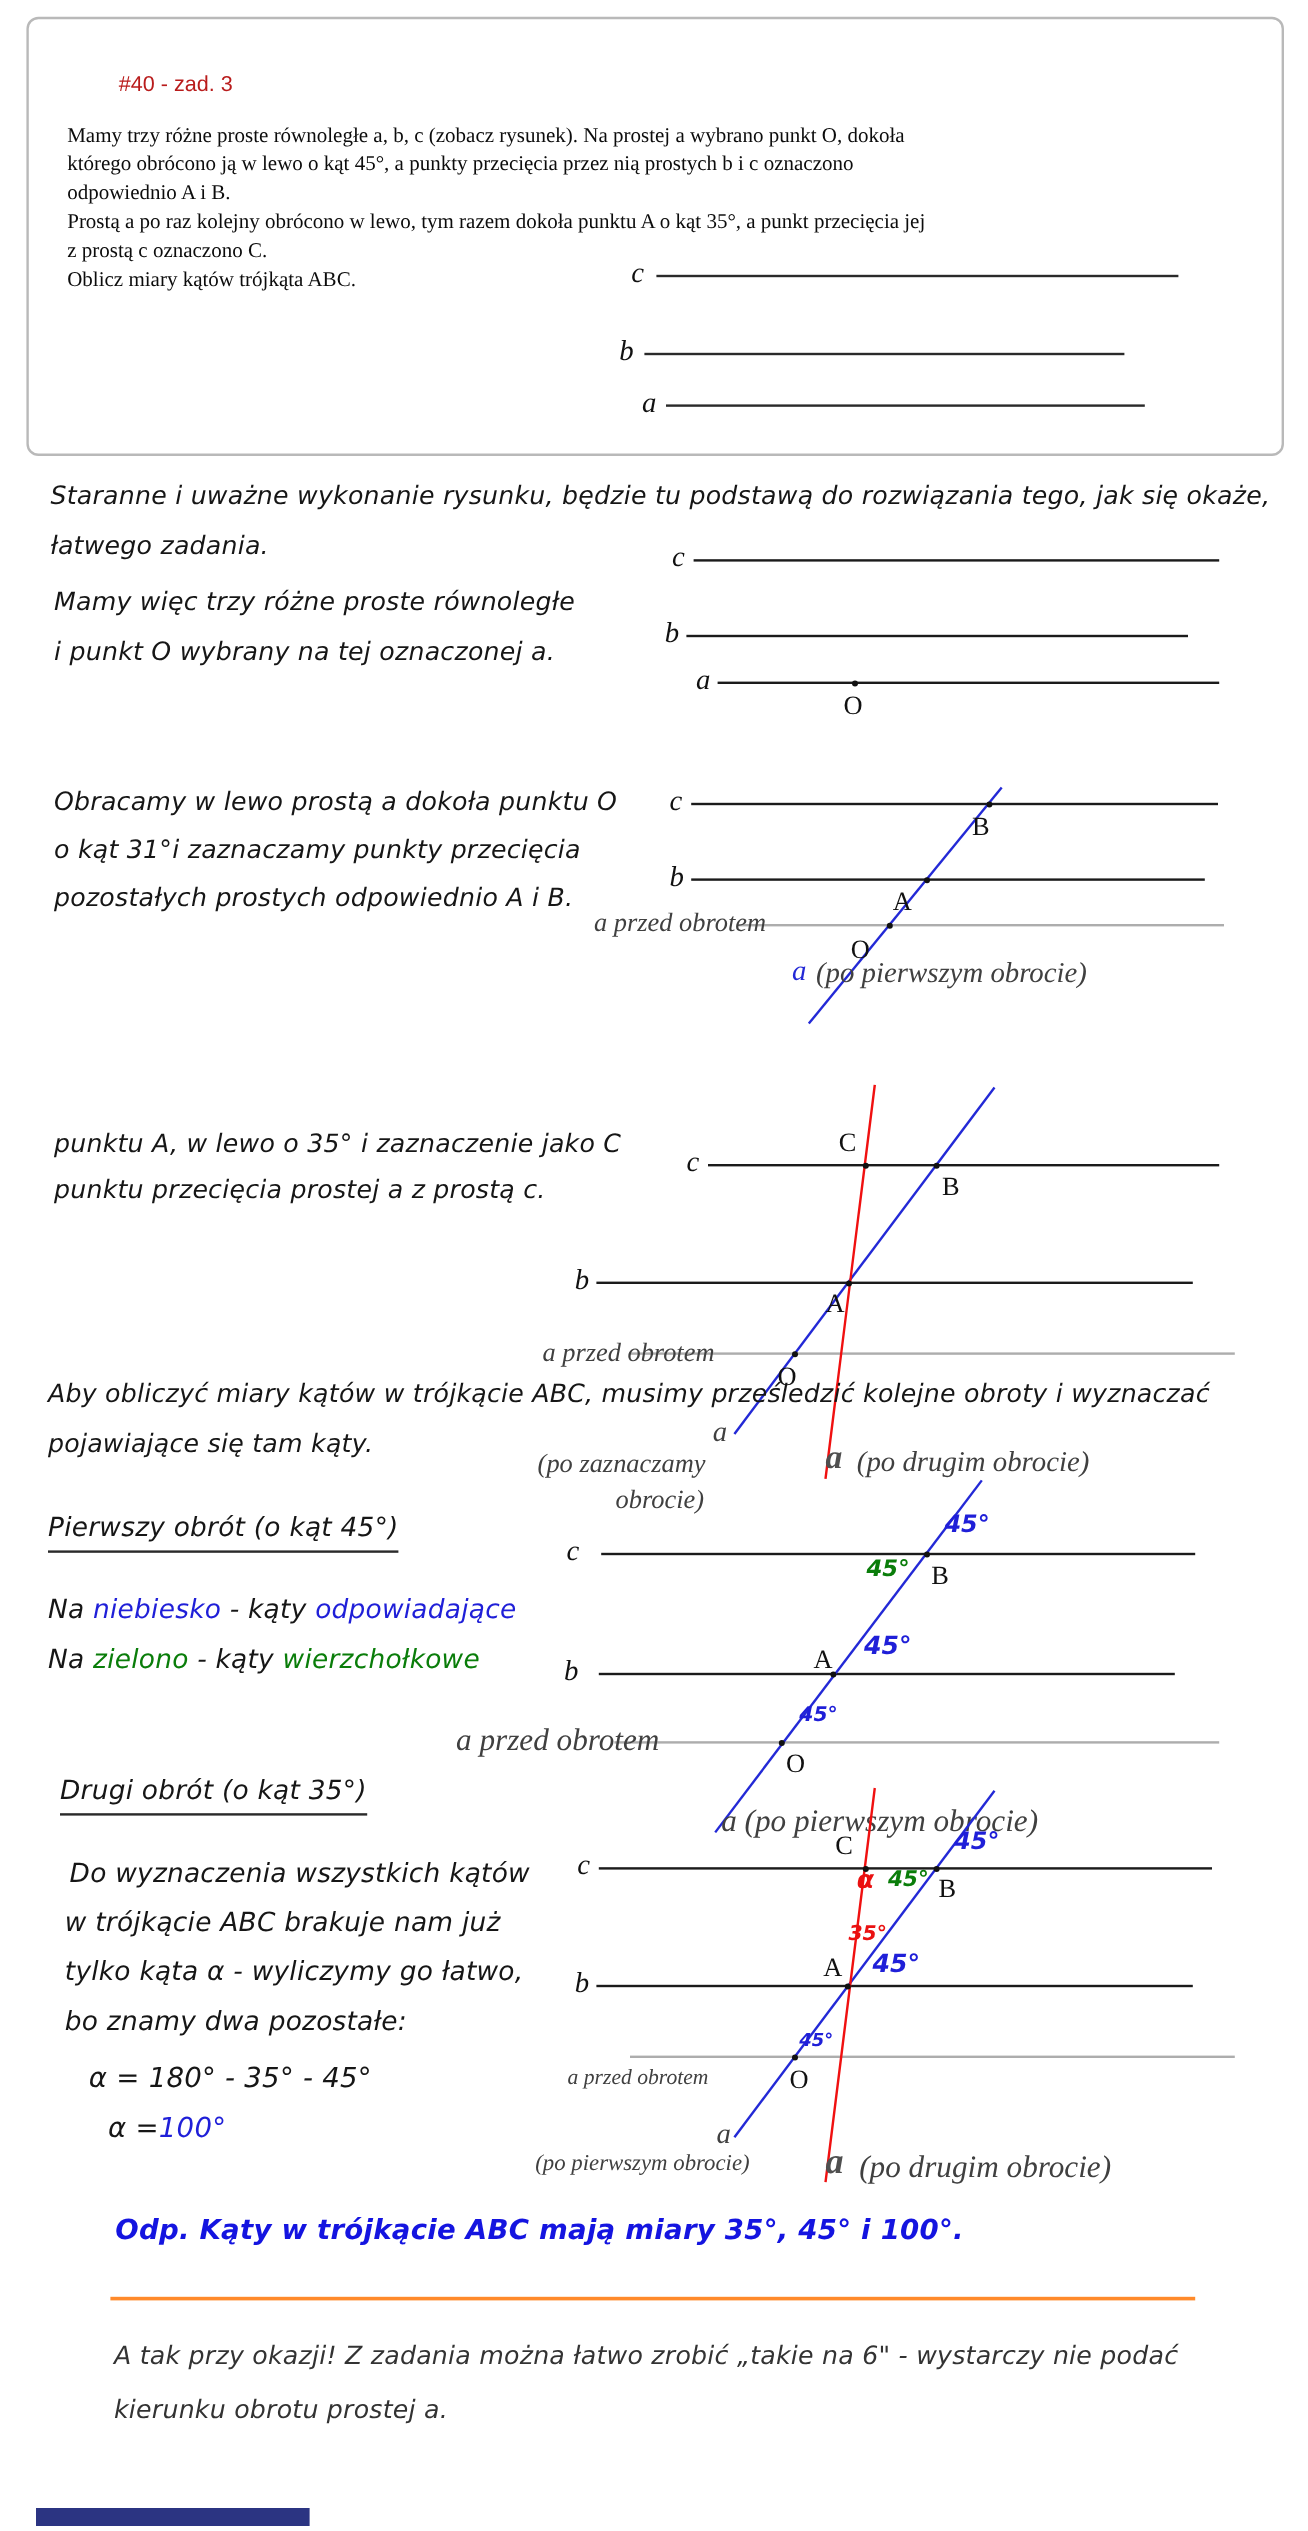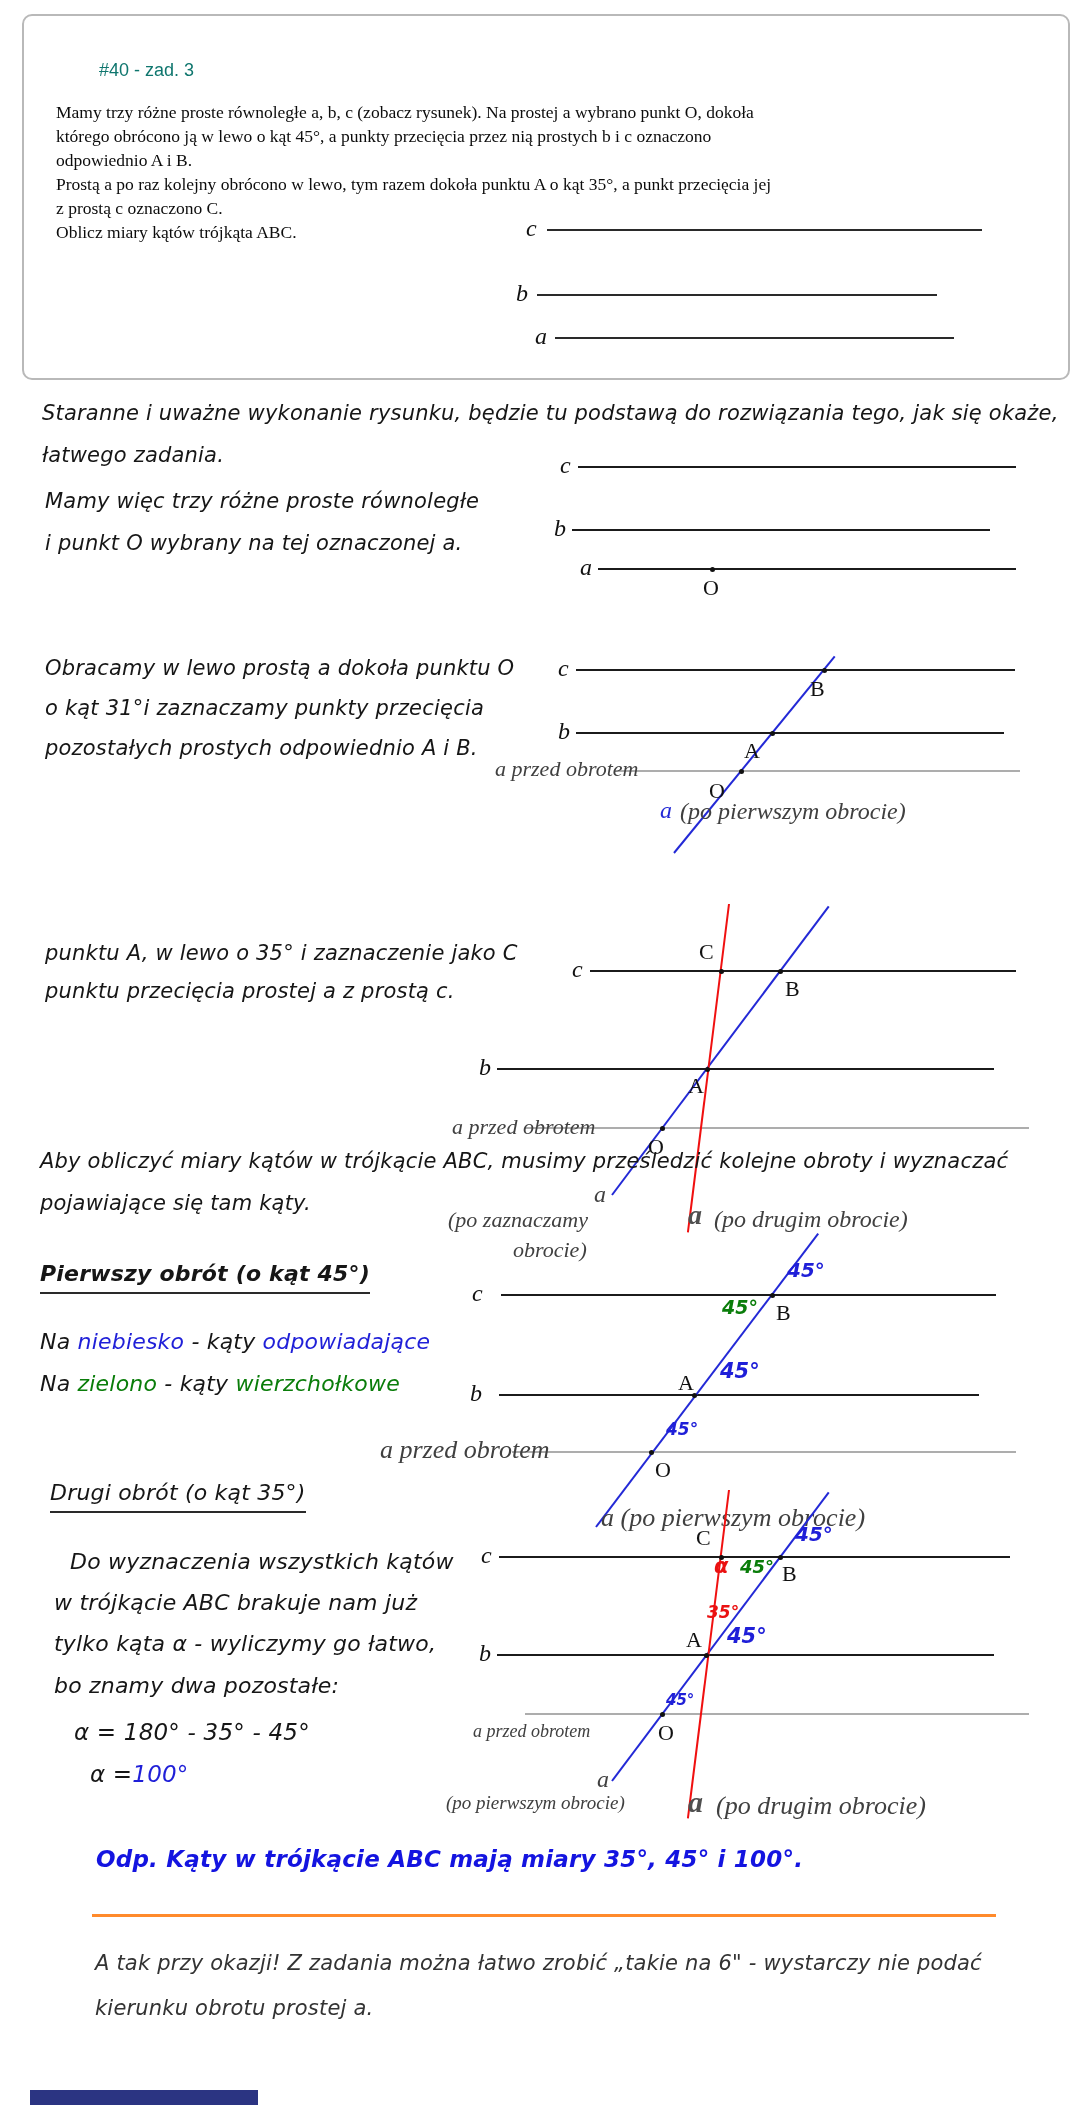--- a/index.html
+++ b/index.html
@@ -25,21 +25,21 @@
   .hand{position:absolute;font-family:"DejaVu Sans",sans-serif;font-style:italic;font-size:21px;
         color:#161616;letter-spacing:.2px;line-height:1.25;white-space:nowrap;}
   .hand .b{color:#1f1fd8;}
   .hand .g{color:#0a7d0a;}
   .heading{border-bottom:2px solid #2a2a2a;padding-bottom:4px;font-size:22px;}
   
   .angle{position:absolute;font-family:"DejaVu Sans",sans-serif;font-style:italic;font-weight:600;line-height:1;white-space:nowrap;}
   .ab{color:#1f1fd8;} .ag{color:#0a7d0a;} .ar{color:#ea1111;}
   
   .pbox{position:absolute;left:22px;top:14px;width:1044px;height:362px;border:2px solid #b9b9b9;border-radius:10px;background:#fff;}
-  .pbox-title{position:absolute;left:75px;top:44px;font-family:"Liberation Sans",sans-serif;font-size:18px;color:#0f766e;}
+  .pbox-title{position:absolute;left:75px;top:44px;font-family:"Liberation Sans",sans-serif;font-size:18px;color:#b91c1c;}
   .pbox-text{position:absolute;left:32px;top:84px;width:1010px;font-size:17.5px;line-height:24px;color:#0c0c0c;}
   .answer{position:absolute;left:96px;top:1846px;font-family:"DejaVu Sans",sans-serif;font-style:italic;
           font-size:23px;color:#1414e0;font-weight:600;letter-spacing:.2px;white-space:nowrap;}
   .orange-rule{position:absolute;left:92px;top:1914px;width:904px;height:3px;background:#ff8a2b;}
   .footer-line{color:#333;}
   .navy-bar{position:absolute;left:30px;top:2090px;width:228px;height:15px;background:#2b3482;}
 </style>
 </head>
 <body>
 
@@ -120,21 +120,21 @@
   <span class="glab" style="left:452px;top:1116px;font-size:22px;">a przed obrotem</span>
   <span class="glab" style="left:594px;top:1182px;font-size:24px;">a</span>
   <span class="glab" style="left:448px;top:1209px;font-size:22px;">(po zaznaczamy</span>
   <span class="glab" style="left:503px;top:1239px;font-size:22px;margin-left:10px;">obrocie)</span>
   <span class="glab" style="left:688px;top:1201px;font-size:28px;color:#4f4f4f;font-weight:bold;">a</span>
   <span class="glab" style="left:714px;top:1207px;font-size:24px;">(po drugim obrocie)</span>
 
   <div class="hand" style="left:40px;top:1148px;">Aby obliczyć miary kątów w trójkącie ABC, musimy prześledzić kolejne obroty i wyznaczać</div>
   <div class="hand" style="left:40px;top:1190px;">pojawiające się tam kąty.</div>
 
-  <div class="hand heading" style="left:40px;top:1260px;font-weight:bold;">Pierwszy obrót (o kąt 45°)</div>
+  <div class="hand heading" style="left:40px;top:1260px;">Pierwszy obrót (o kąt 45°)</div>
   <div class="hand" style="left:40px;top:1328px;font-size:22px;"><span>Na </span><span class="b">niebiesko</span><span> - kąty </span><span class="b">odpowiadające</span></div>
   <div class="hand" style="left:40px;top:1370px;font-size:22px;"><span>Na </span><span class="g">zielono</span><span> - kąty </span><span class="g">wierzchołkowe</span></div>
 
   <span class="lab" style="left:472px;top:1281px;">c</span>
   <div class="hl" style="left:501px;top:1294px;width:495px;"></div>
   <span class="lab" style="left:470px;top:1381px;">b</span>
   <div class="hl" style="left:499px;top:1394px;width:480px;"></div>
   <div class="hl gray" style="left:512px;top:1451px;width:504px;"></div>
   <div class="diag blue-line" style="left:596px;top:1526px;width:368px;transform:rotate(-52.86deg);"></div>
   <div class="dot" style="left:772px;top:1295px;"></div>
@@ -144,21 +144,21 @@
   <span class="pt" style="left:678px;top:1372px;">A</span>
   <span class="pt" style="left:655px;top:1459px;">O</span>
   <span class="angle ab" style="left:787px;top:1260px;font-size:20px;">45°</span>
   <span class="angle ag" style="left:722px;top:1298px;font-size:19px;">45°</span>
   <span class="angle ab" style="left:720px;top:1361px;font-size:21px;">45°</span>
   <span class="angle ab" style="left:666px;top:1421px;font-size:17px;">45°</span>
   <span class="glab" style="left:380px;top:1437px;font-size:26px;">a przed obrotem</span>
   <span class="glab" style="left:601px;top:1505px;font-size:26px;">a (po pierwszym obrocie)</span>
 
   <div class="hand heading" style="left:50px;top:1479px;">Drugi obrót (o kąt 35°)</div>
-  <div class="hand" style="left:70px;top:1548px;font-size:22px;">Do wyznaczenia wszystkich kątów</div>
+  <div class="hand" style="left:58px;top:1548px;font-size:22px;">Do wyznaczenia wszystkich kątów</div>
   <div class="hand" style="left:54px;top:1589px;font-size:22px;">w trójkącie ABC brakuje nam już</div>
   <div class="hand" style="left:54px;top:1630px;font-size:22px;">tylko kąta α - wyliczymy go łatwo,</div>
   <div class="hand" style="left:54px;top:1672px;font-size:22px;">bo znamy dwa pozostałe:</div>
   <div class="hand" style="left:74px;top:1718px;font-size:23px;">α = 180° -  35° -  45°</div>
   <div class="hand" style="left:90px;top:1760px;font-size:23px;"><span>α =</span><span class="b">100°</span></div>
 
   <span class="lab" style="left:481px;top:1543px;">c</span>
   <div class="hl" style="left:499px;top:1556px;width:511px;"></div>
   <span class="lab" style="left:479px;top:1641px;">b</span>
   <div class="hl" style="left:497px;top:1654px;width:497px;"></div>

